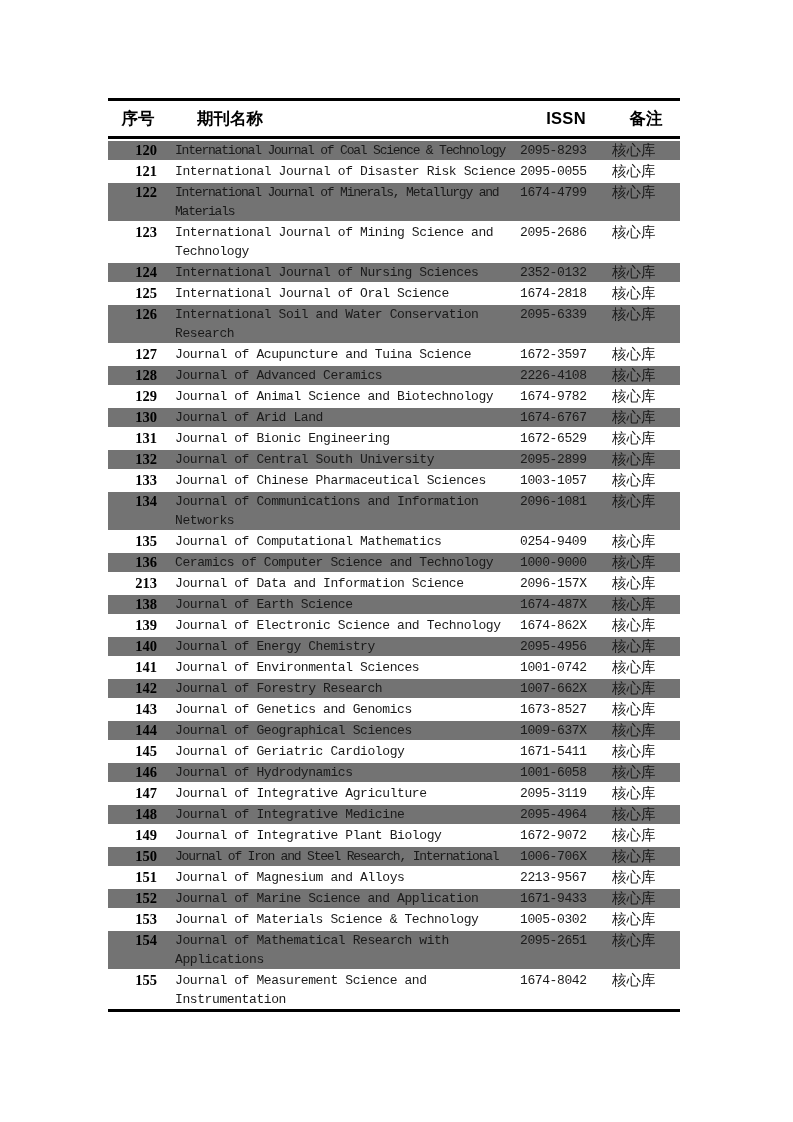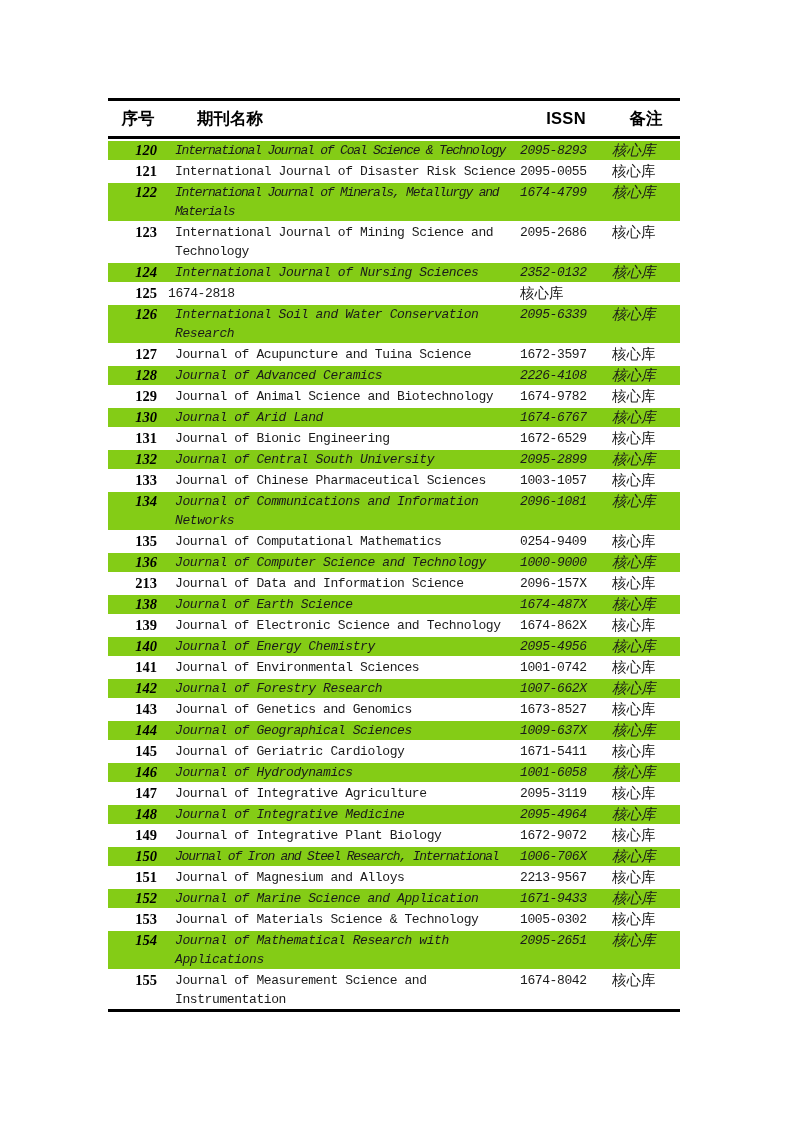--- a/index.html
+++ b/index.html
@@ -36,21 +36,21 @@
   .h-remark { text-align: center; }
 
   .tbody { border-bottom: 3px solid #000000; }
 
   .row {
     display: grid;
     grid-template-columns: 60px 352px 92px 68px;
     border-top: 2px solid #ffffff;
     line-height: 19px;
   }
-  .row.shaded { background: #84cc16; font-style: italic; }
+  .row.shaded { background: #737373; }
 
   .cell {
     font-size: 13px;
     letter-spacing: -0.4px;
     color: #1a1a1a;
   }
   .cell.no {
     font-family: "Liberation Serif", serif;
     font-weight: bold;
     font-size: 14.5px;
@@ -117,20 +117,21 @@
 
   <div class="row shaded">
     <div class="cell no">124</div>
     <div class="cell name">International Journal of Nursing Sciences</div>
     <div class="cell issn">2352-0132</div>
     <div class="cell remark">核心库</div>
   </div>
 
   <div class="row">
     <div class="cell no">125</div>
+    <div class="cell name">International Journal of Oral Science</div>
     <div class="cell issn">1674-2818</div>
     <div class="cell remark">核心库</div>
   </div>
 
   <div class="row shaded">
     <div class="cell no">126</div>
     <div class="cell name">International Soil and Water Conservation
 Research</div>
     <div class="cell issn">2095-6339</div>
     <div class="cell remark">核心库</div>
@@ -195,21 +196,21 @@
 
   <div class="row">
     <div class="cell no">135</div>
     <div class="cell name">Journal of Computational Mathematics</div>
     <div class="cell issn">0254-9409</div>
     <div class="cell remark">核心库</div>
   </div>
 
   <div class="row shaded">
     <div class="cell no">136</div>
-    <div class="cell name">Journal of Computer Science and Technology</div>
+    <div class="cell name">Ceramics of Computer Science and Technology</div>
     <div class="cell issn">1000-9000</div>
     <div class="cell remark">核心库</div>
   </div>
 
   <div class="row">
     <div class="cell no">213</div>
     <div class="cell name">Journal of Data and Information Science</div>
     <div class="cell issn">2096-157X</div>
     <div class="cell remark">核心库</div>
   </div>

